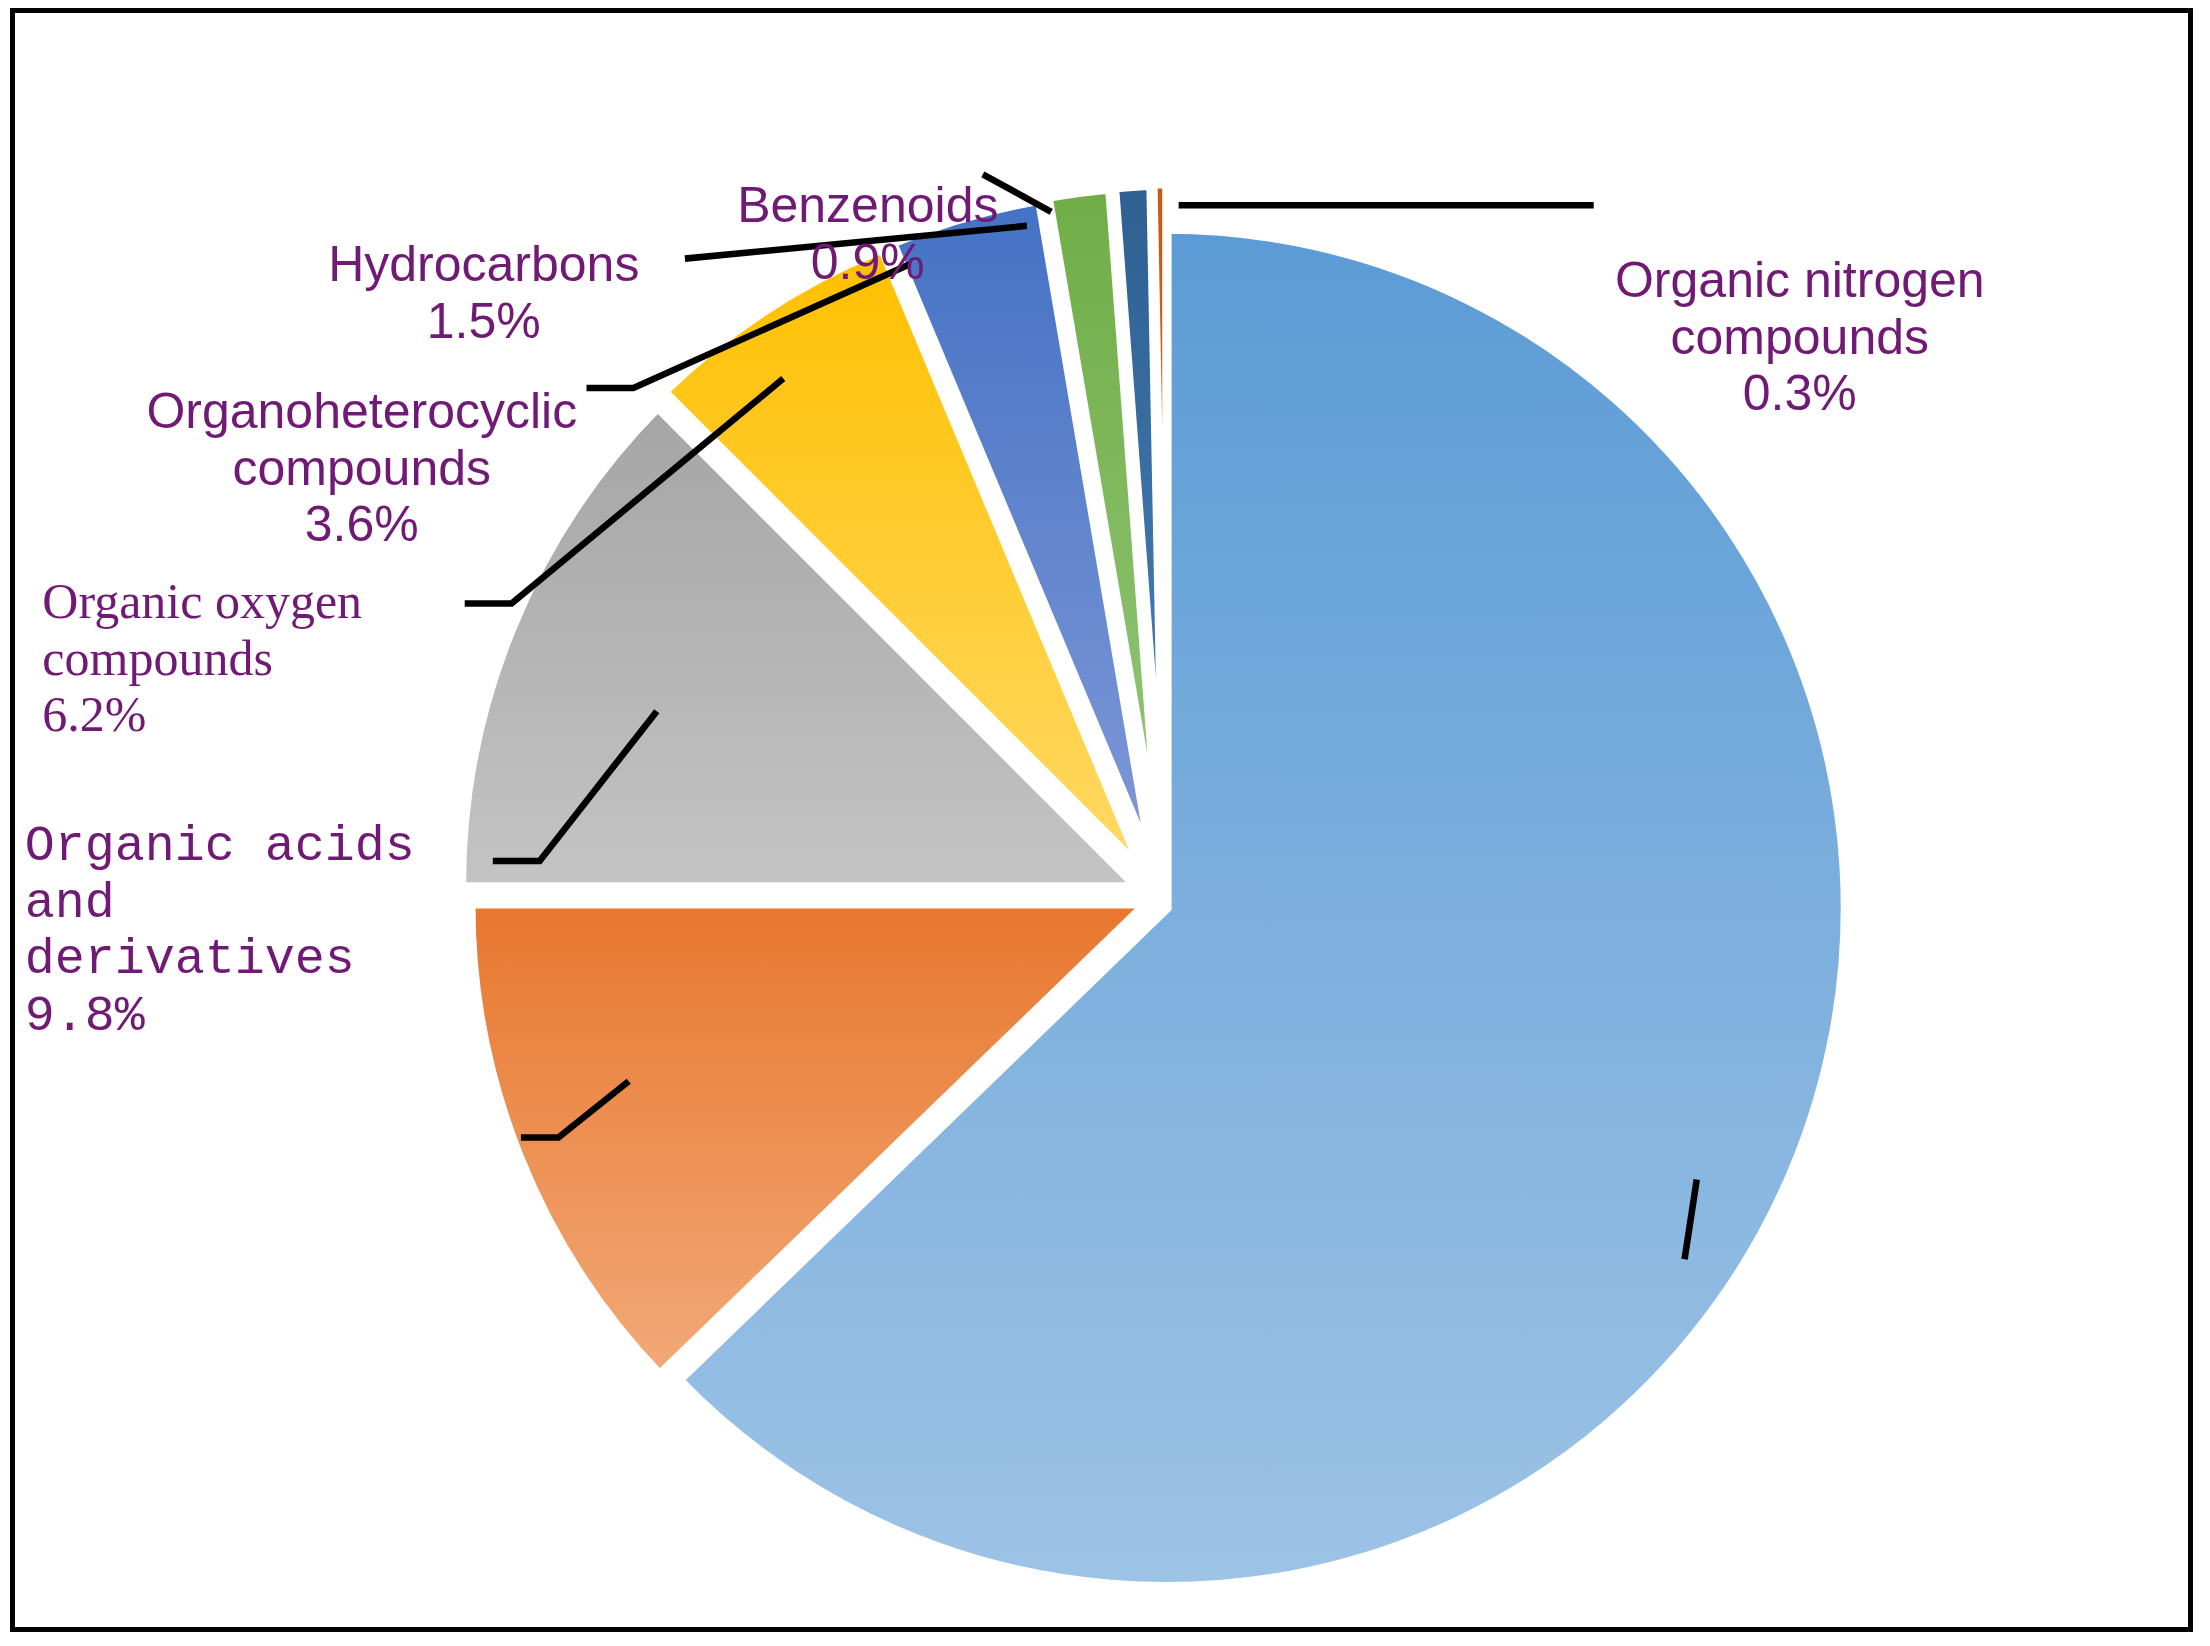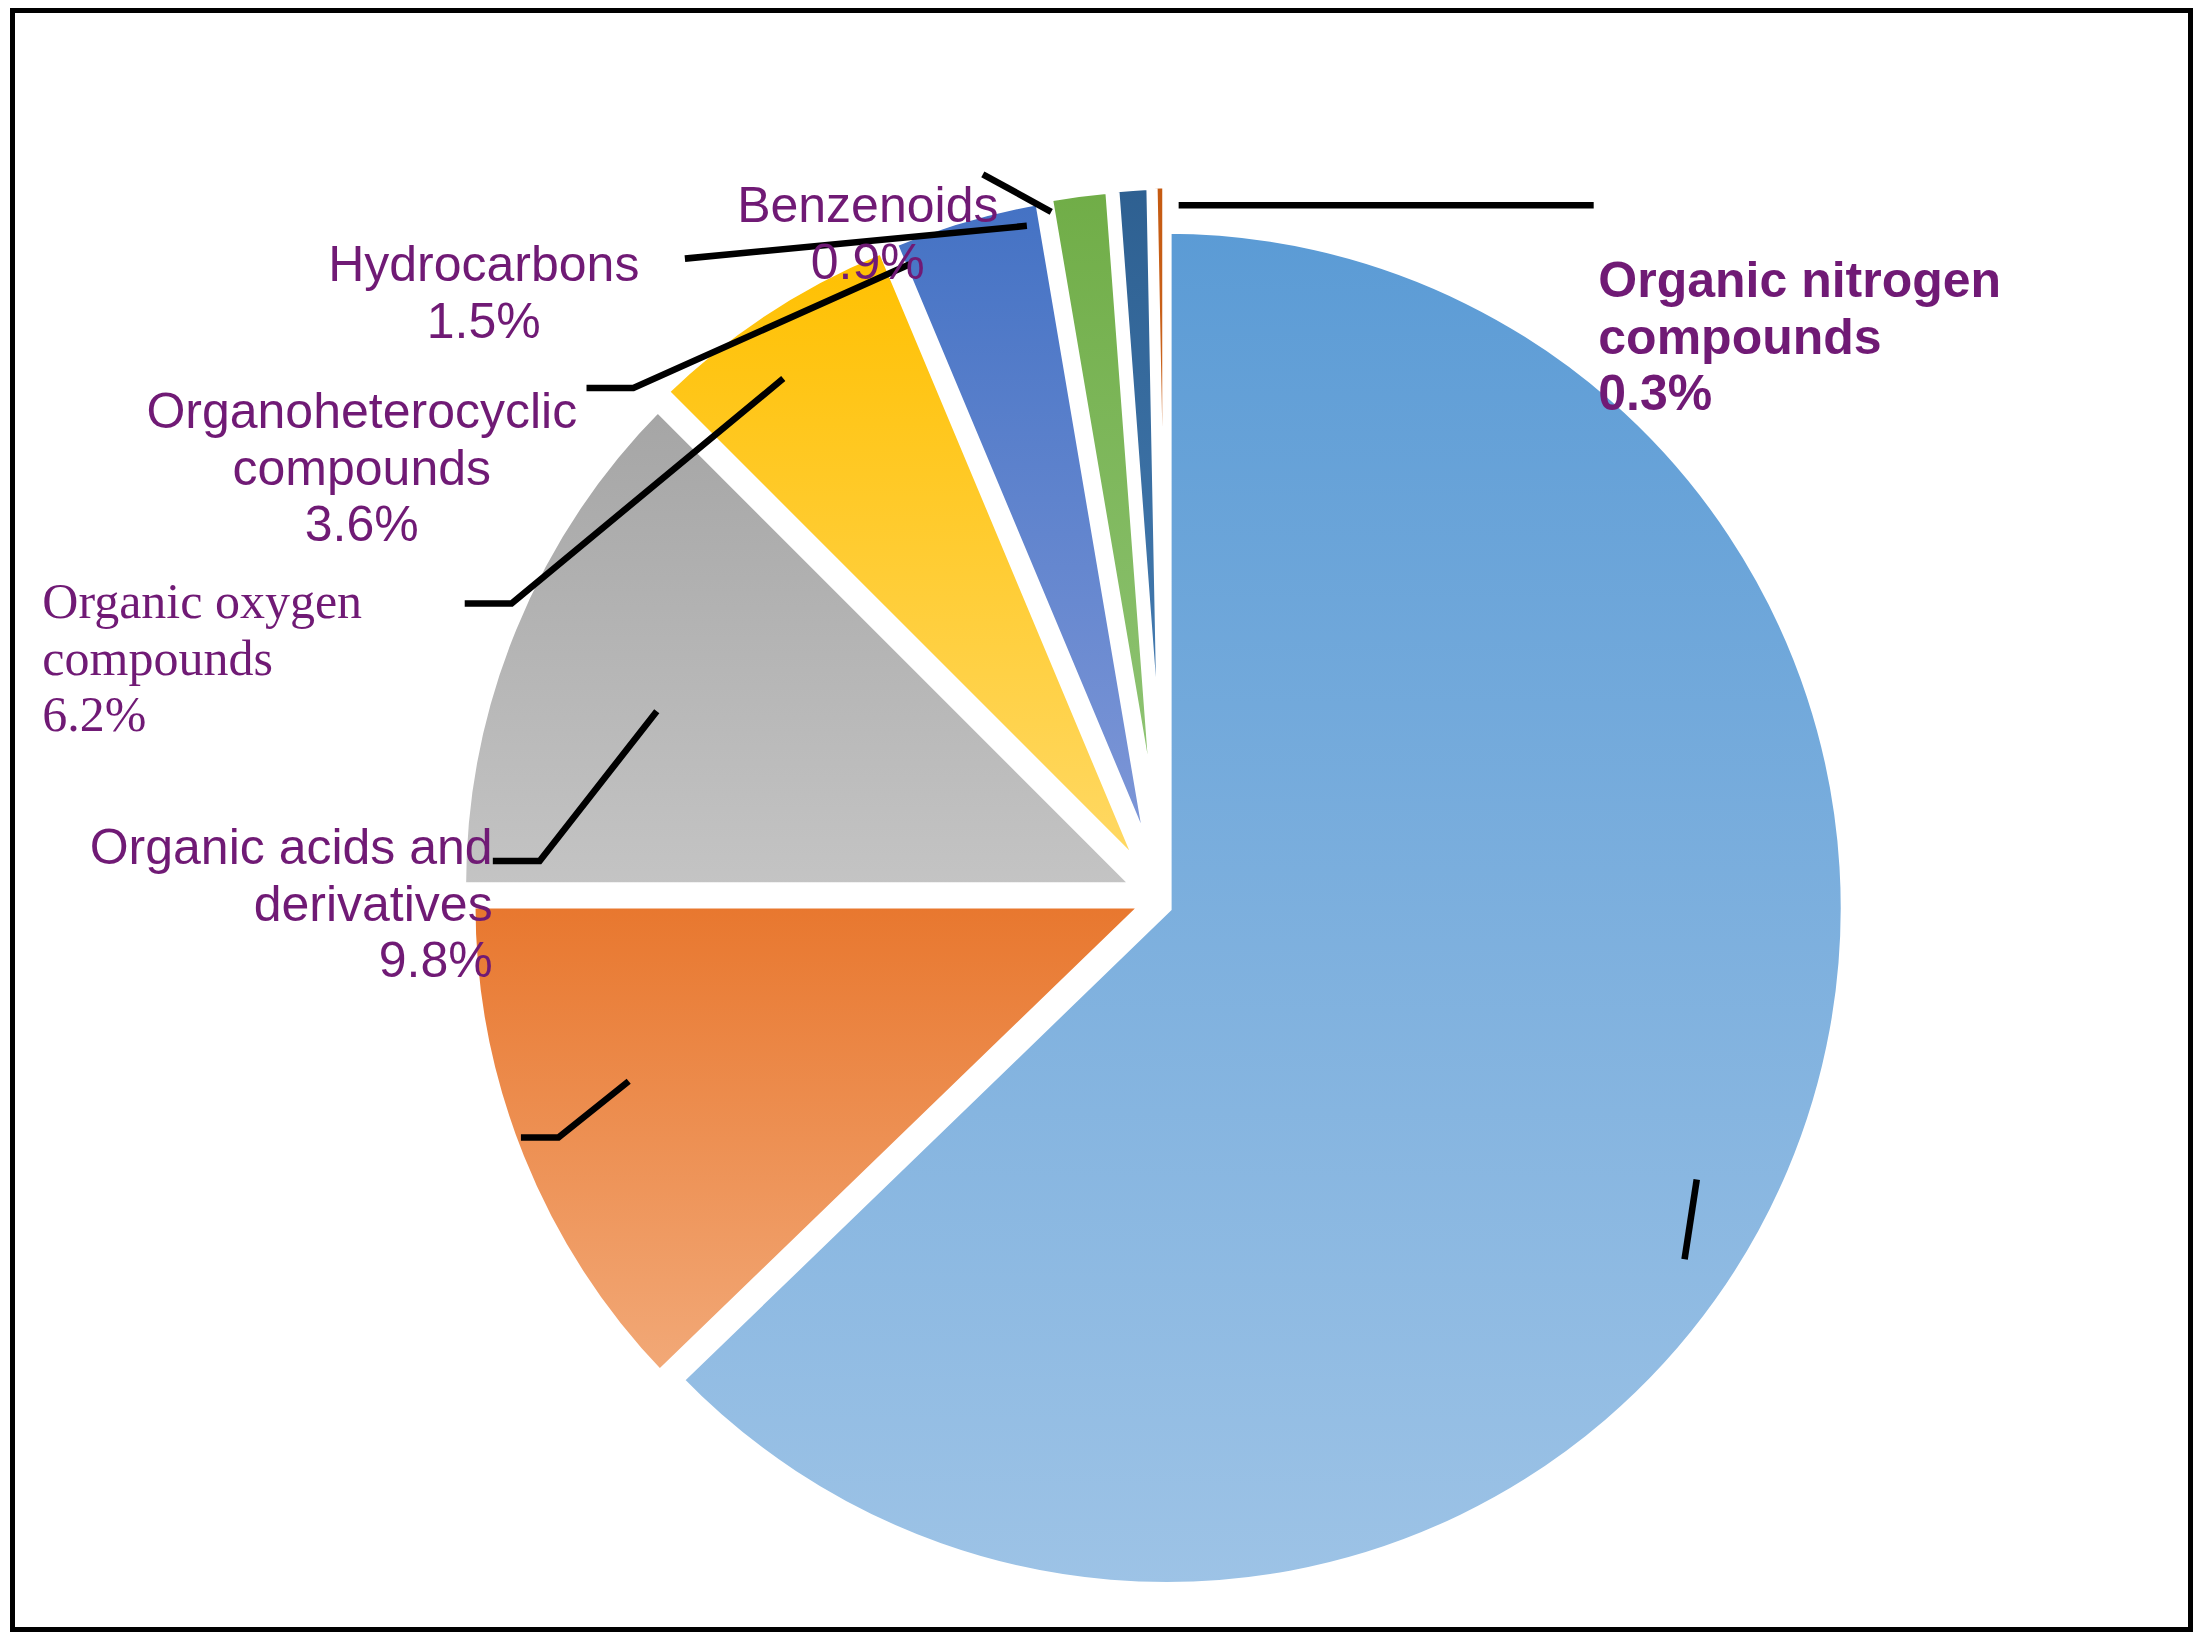--- a/index.html
+++ b/index.html
@@ -52,22 +52,21 @@
     position: absolute;
     font-size: 50px;
     line-height: 1.13;
     color: #701a75;
     white-space: pre-line;
   }
 
   .lbl-organic-nitrogen {
     left: 1583px; top: 239px;
     width: 403px;
-    text-align: left;
-    font-weight: bold;
+    text-align: center;
   }
   .lbl-benzenoids {
     left: 693px; top: 164px;
     width: 319px;
     text-align: center;
   }
   .lbl-hydrocarbons {
     left: 281px; top: 223px;
     width: 375px;
     text-align: center;
@@ -79,21 +78,22 @@
   }
   .lbl-organic-oxygen {
     left: 27px; top: 560px;
     width: 450px;
     text-align: left;
     font-family: Liberation Serif, serif;
   }
   .lbl-organic-acids {
     left: 9.4px; top: 806px;
     width: 468px;
-    text-align: right;
+    text-align: left;
+    font-family: Liberation Mono, monospace;
   }
   .lbl-nucleosides {
     left: 94px; top: 1101px;
     width: 412px;
     text-align: center;
   }
   .lbl-lipids {
     left: 1686px; top: 1176px;
     width: 468px;
     text-align: center;

